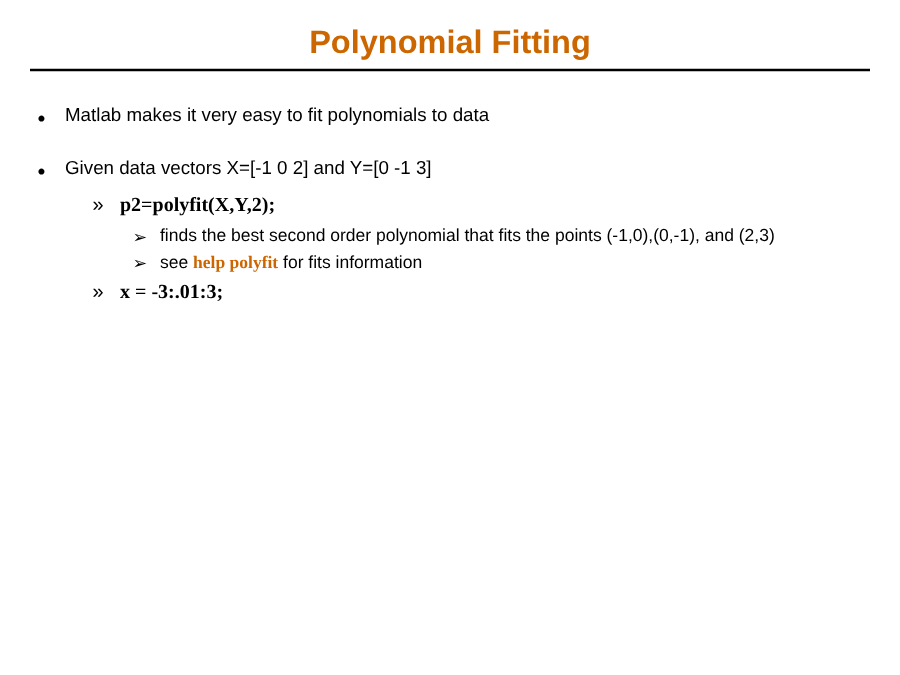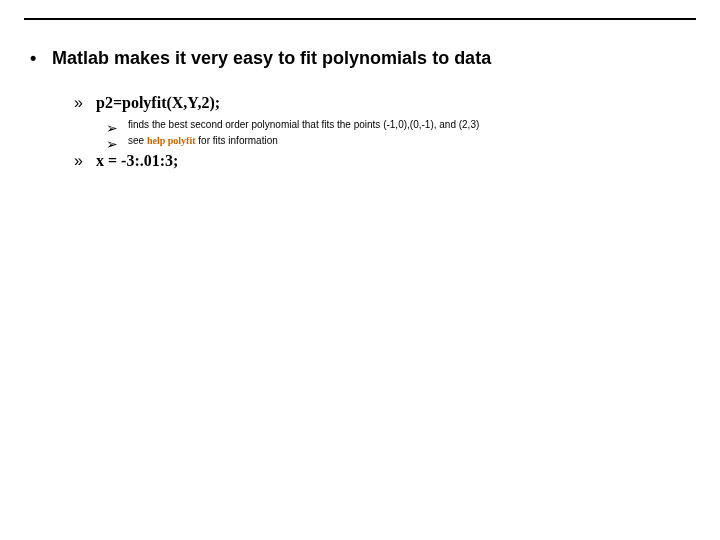--- a/index.html
+++ b/index.html
@@ -22,26 +22,25 @@
     color: #cc6600;
     text-align: center;
     padding-bottom: 6px;
   }
   .hr {
     border: none;
     border-top: 2.5px solid #000;
     margin: 0 0 26px 0;
   }
   .b1 {
-    font-size: 18px;
+    font-size: 15px;
     padding-left: 28px;
     position: relative;
     margin-bottom: 22px;
     line-height: 1.35;
-    font-weight: bold;
   }
   .b1::before {
     content: "•";
     position: absolute;
     left: 6px;
     top: 0;
     font-size: 18px;
   }
   .b2 {
     font-size: 16px;
@@ -51,21 +50,21 @@
     line-height: 1.35;
   }
   .b2::before {
     content: "»";
     position: absolute;
     left: 50px;
     top: 0;
     font-size: 16px;
   }
   .b3 {
-    font-size: 10px;
+    font-size: 14px;
     padding-left: 104px;
     position: relative;
     margin-bottom: 3px;
     line-height: 1.3;
   }
   .b3::before {
     content: "➢";
     position: absolute;
     left: 82px;
     top: 1px;
@@ -76,24 +75,26 @@
     font-weight: bold;
   }
   .kw {
     color: #cc6600;
   }
 </style>
 </head>
 <body>
 
 <div class="slide">
+  <div class="title">Polynomial Fitting</div>
   <hr class="hr">
 
   <div class="b1">Matlab makes it very easy to fit polynomials to data</div>
 
+  <div class="b1" style="margin-bottom:8px;">Given data vectors X=[-1 0 2] and Y=[0 -1 3]</div>
 
   <div class="b2"><span class="code">p2=polyfit(X,Y,2);</span></div>
 
   <div class="b3">finds the best second order polynomial that fits the points (-1,0),(0,-1), and (2,3)</div>
   <div class="b3"><span>see </span><span class="code kw">help polyfit</span><span> for fits information</span></div>
 
   <div class="b2"><span class="code">x = -3:.01:3;</span></div>
 </div>
 
 </body></html>

